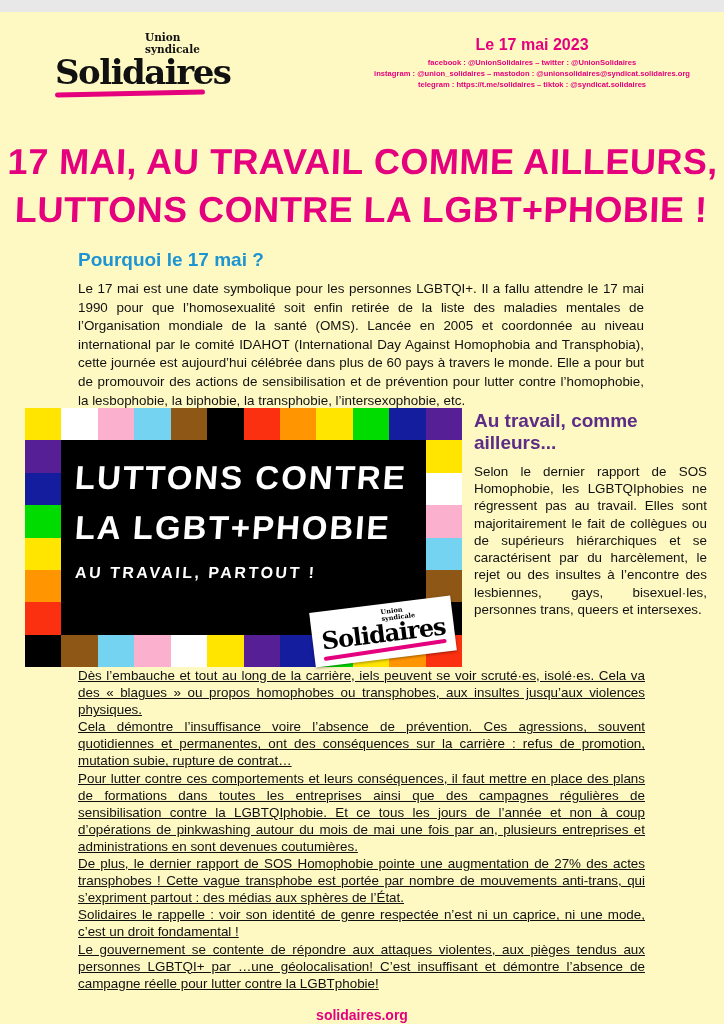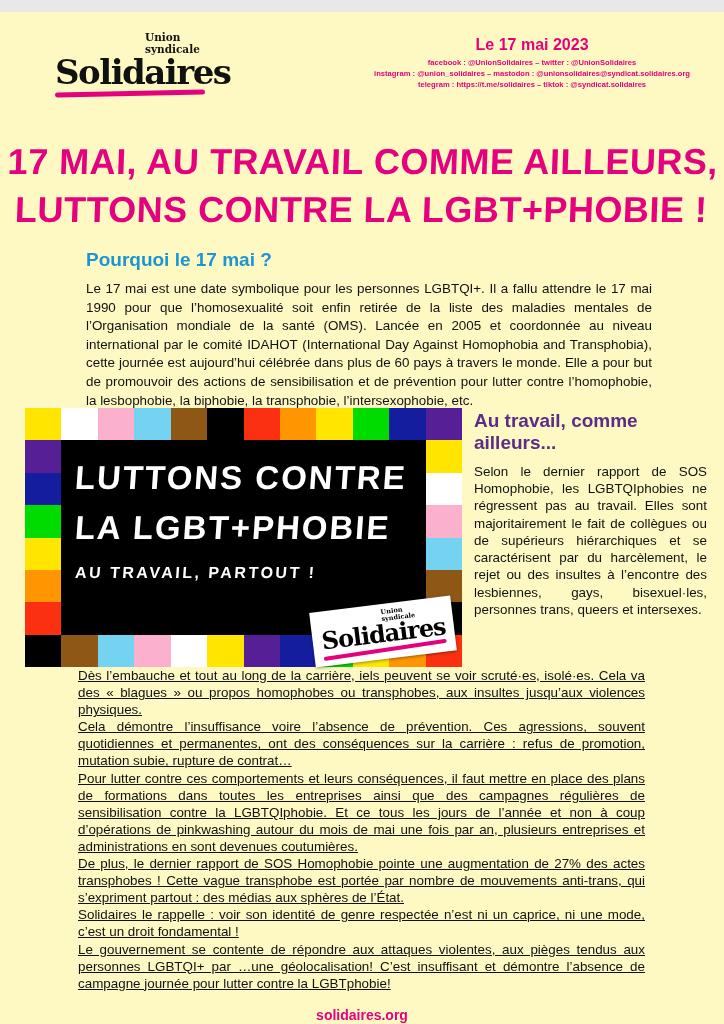--- a/index.html
+++ b/index.html
@@ -29,21 +29,21 @@
   .social-line { font-size:7.6px; font-weight:bold; line-height:1.45; }
 
   
   .main-title { position:absolute; top:102px; left:0; width:724px;
     text-align:center; color:#e5007d; font-weight:800;
     font-size:36px; line-height:1.32; letter-spacing:0.5px;
     transform:skewX(-2deg); }
   .main-title .t-line { display:block; white-space:nowrap; }
 
   
-  .why { position:absolute; top:237px; left:86px; width:566px; }
+  .why { position:absolute; top:237px; left:78px; width:566px; }
   .h-blue { color:#1d95d3; font-size:19px; font-weight:bold; margin:0 0 9px 0; }
   .why p { margin:0; font-size:13.4px; line-height:18.6px; text-align:justify; }
 
   
   .two-col { position:absolute; top:396px; left:25px; width:682px;
     display:flex; gap:12px; }
 
   
   .banner { position:relative; width:437px; height:259px; flex:0 0 437px; }
   .b-top, .b-bottom { position:absolute; left:0; right:0; height:32.4px; display:flex; }
@@ -176,20 +176,20 @@
     </div>
 
   </div>
 
   <div class="body-text">
     <p>Dès l’embauche et tout au long de la carrière, iels peuvent se voir scruté·es, isolé·es. Cela va des « blagues » ou propos homophobes ou transphobes, aux insultes jusqu’aux violences physiques.</p>
     <p>Cela démontre l’insuffisance voire l’absence de prévention. Ces agressions, souvent quotidiennes et permanentes, ont des conséquences sur la carrière : refus de promotion, mutation subie, rupture de contrat…</p>
     <p>Pour lutter contre ces comportements et leurs conséquences, il faut mettre en place des plans de formations dans toutes les entreprises ainsi que des campagnes régulières de sensibilisation contre la LGBTQIphobie. Et ce tous les jours de l’année et non à coup d’opérations de pinkwashing autour du mois de mai une fois par an, plusieurs entreprises et administrations en sont devenues coutumières.</p>
     <p>De plus, le dernier rapport de SOS Homophobie pointe une augmentation de 27% des actes transphobes ! Cette vague transphobe est portée par nombre de mouvements anti-trans, qui s’expriment partout : des médias aux sphères de l’État.</p>
     <p>Solidaires le rappelle : voir son identité de genre respectée n’est ni un caprice, ni une mode, c’est un droit fondamental !</p>
-    <p>Le gouvernement se contente de répondre aux attaques violentes, aux pièges tendus aux personnes LGBTQI+ par …une géolocalisation! C’est insuffisant et démontre l’absence de campagne journée pour lutter contre la LGBTphobie!</p>
+    <p>Le gouvernement se contente de répondre aux attaques violentes, aux pièges tendus aux personnes LGBTQI+ par …une géolocalisation! C’est insuffisant et démontre l’absence de campagne réelle pour lutter contre la LGBTphobie!</p>
   </div>
 
   <div class="footer">
     <a href="#">solidaires.org</a>
   </div>
 
 </div>
 
 </body></html>

